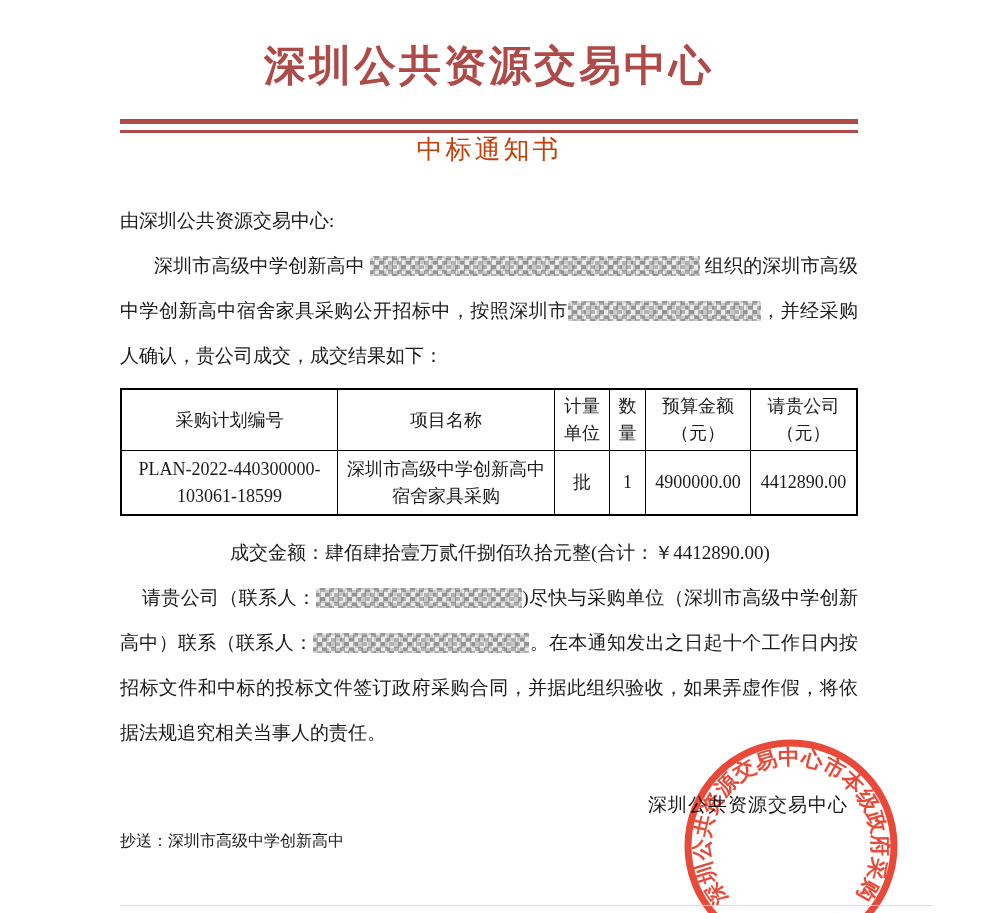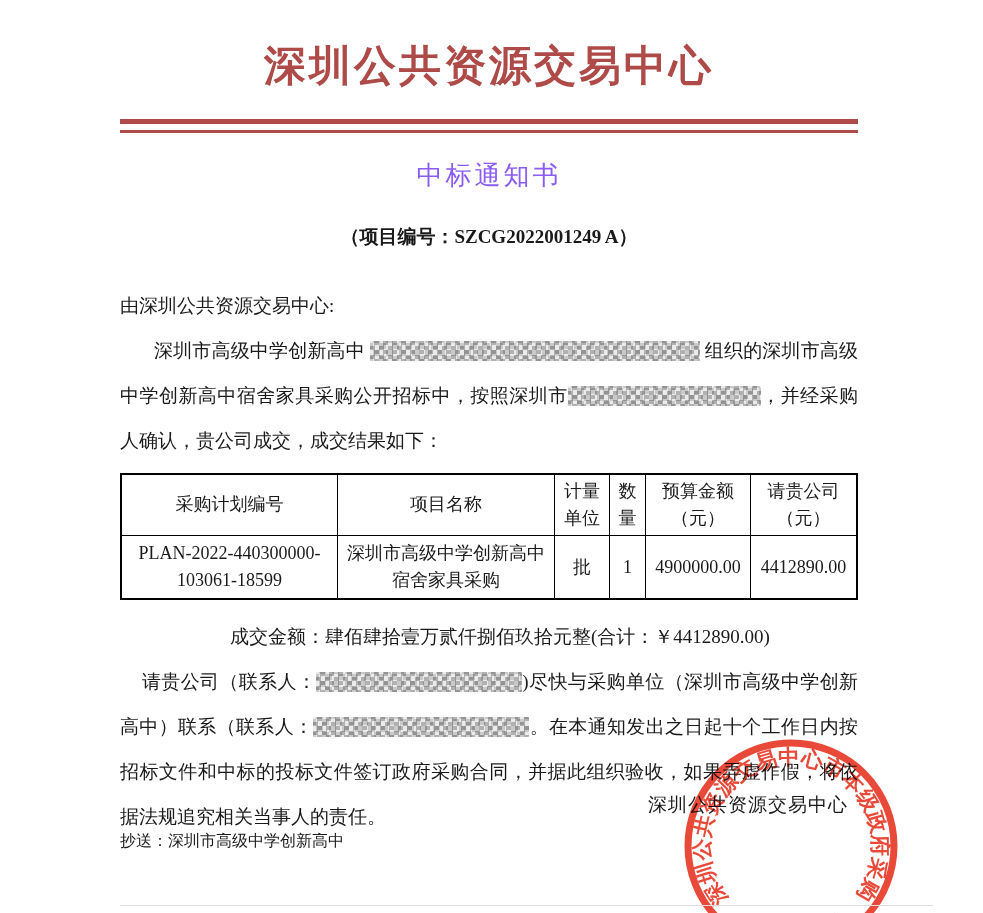--- a/index.html
+++ b/index.html
@@ -23,25 +23,24 @@
     font-size: 42px;
     font-weight: 700;
     letter-spacing: 3px;
     color: #ae4a48;
     line-height: 1.25;
   }
   .rule-thick { margin-top: 26px; height: 5px; background: #ae4a48; }
   .rule-thin  { margin-top: 6px;  height: 3px; background: #ae4a48; }
 
   .notice-title {
-    margin-top: 26px;
     text-align: center;
     font-size: 26px;
     letter-spacing: 3px;
-    color: #8b5cf6;
+    color: #c2410c;
     line-height: 1.3;
   }
   .project-line {
     margin-top: 32px;
     text-align: center;
     font-size: 19px;
     font-weight: 700;
     line-height: 1.4;
   }
 
@@ -120,21 +119,20 @@
 <div class="page">
   <div class="content">
 
     <div class="org-title">深圳公共资源交易中心</div>
 
     <div class="rule-thick"></div>
     <div class="rule-thin"></div>
 
     <div class="notice-title">中标通知书</div>
 
-    <div class="project-line">（项目编号：SZCG2022001249 A）</div>
 
     <div class="recipient">由深圳公共资源交易中心:</div>
 
     <p class="body-text para-indent"><span>深圳市高级中学创新高中</span> <span class="redact r1"></span> <span>组织的深圳市高级中学创新高中宿舍家具采购公开招标中，按照深圳市</span><span class="redact r2"></span><span>，并经采购人确认，贵公司成交，成交结果如下：</span></p>
 
     <table class="result">
       <colgroup>
         <col class="col-plan">
           <col class="col-name">
           <col class="col-unit">

